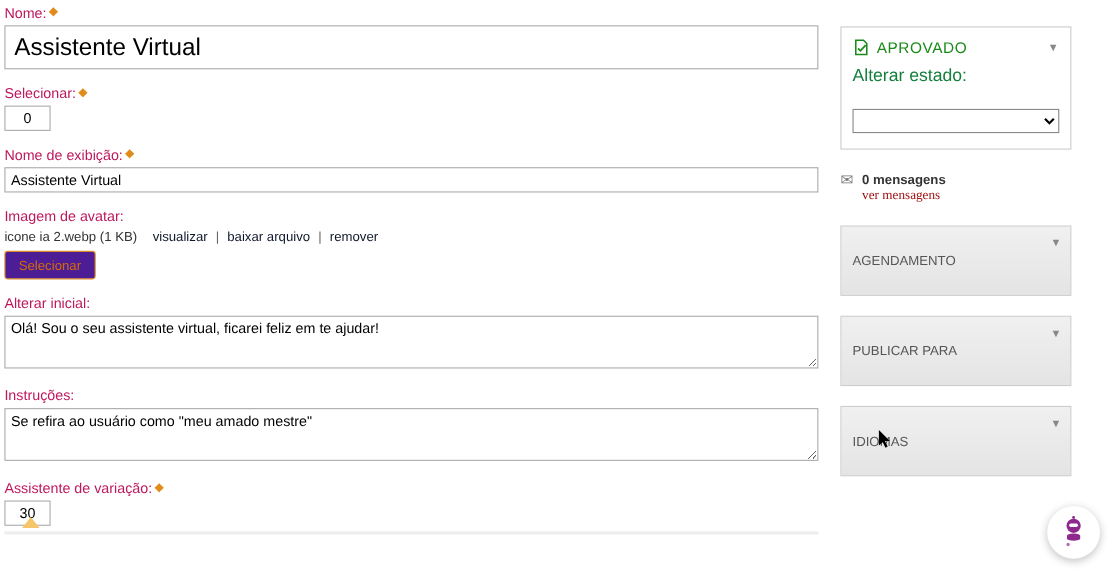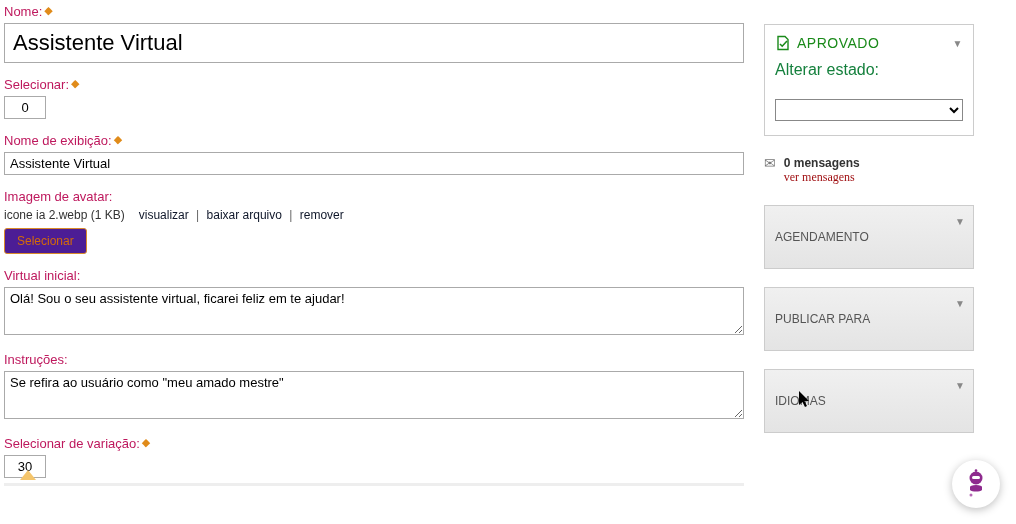--- a/index.html
+++ b/index.html
@@ -223,31 +223,31 @@
         <span class="lnk">visualizar</span>
         <span class="sep">|</span>
         <span class="lnk">baixar arquivo</span>
         <span class="sep">|</span>
         <span class="lnk">remover</span>
       </div>
       <button class="btn-outline">Selecionar</button>
     </div>
 
     <div class="field">
-      <span class="field-label">Virtual inicial:</span><br>
+      <span class="field-label">Alterar inicial:</span><br>
       <textarea class="input-sm" style="">Olá! Sou o seu assistente virtual, ficarei feliz em te ajudar!</textarea>
     </div>
 
     <div class="field">
       <span class="field-label">Instruções:</span><br>
       <textarea class="input-sm" style="">Se refira ao usuário como "meu amado mestre"</textarea>
     </div>
 
     <div class="field" style="margin-bottom:4px">
-      <span class="field-label">Selecionar de variação:</span><span class="req">◆</span><br>
+      <span class="field-label">Assistente de variação:</span><span class="req">◆</span><br>
       <input class="input-num" type="text" value="30" style="">
       <div class="slider-stub"></div>
     </div>
 
   </div>
 
   <div class="side">
 
     <div class="status-box">
       <div class="status-head">

